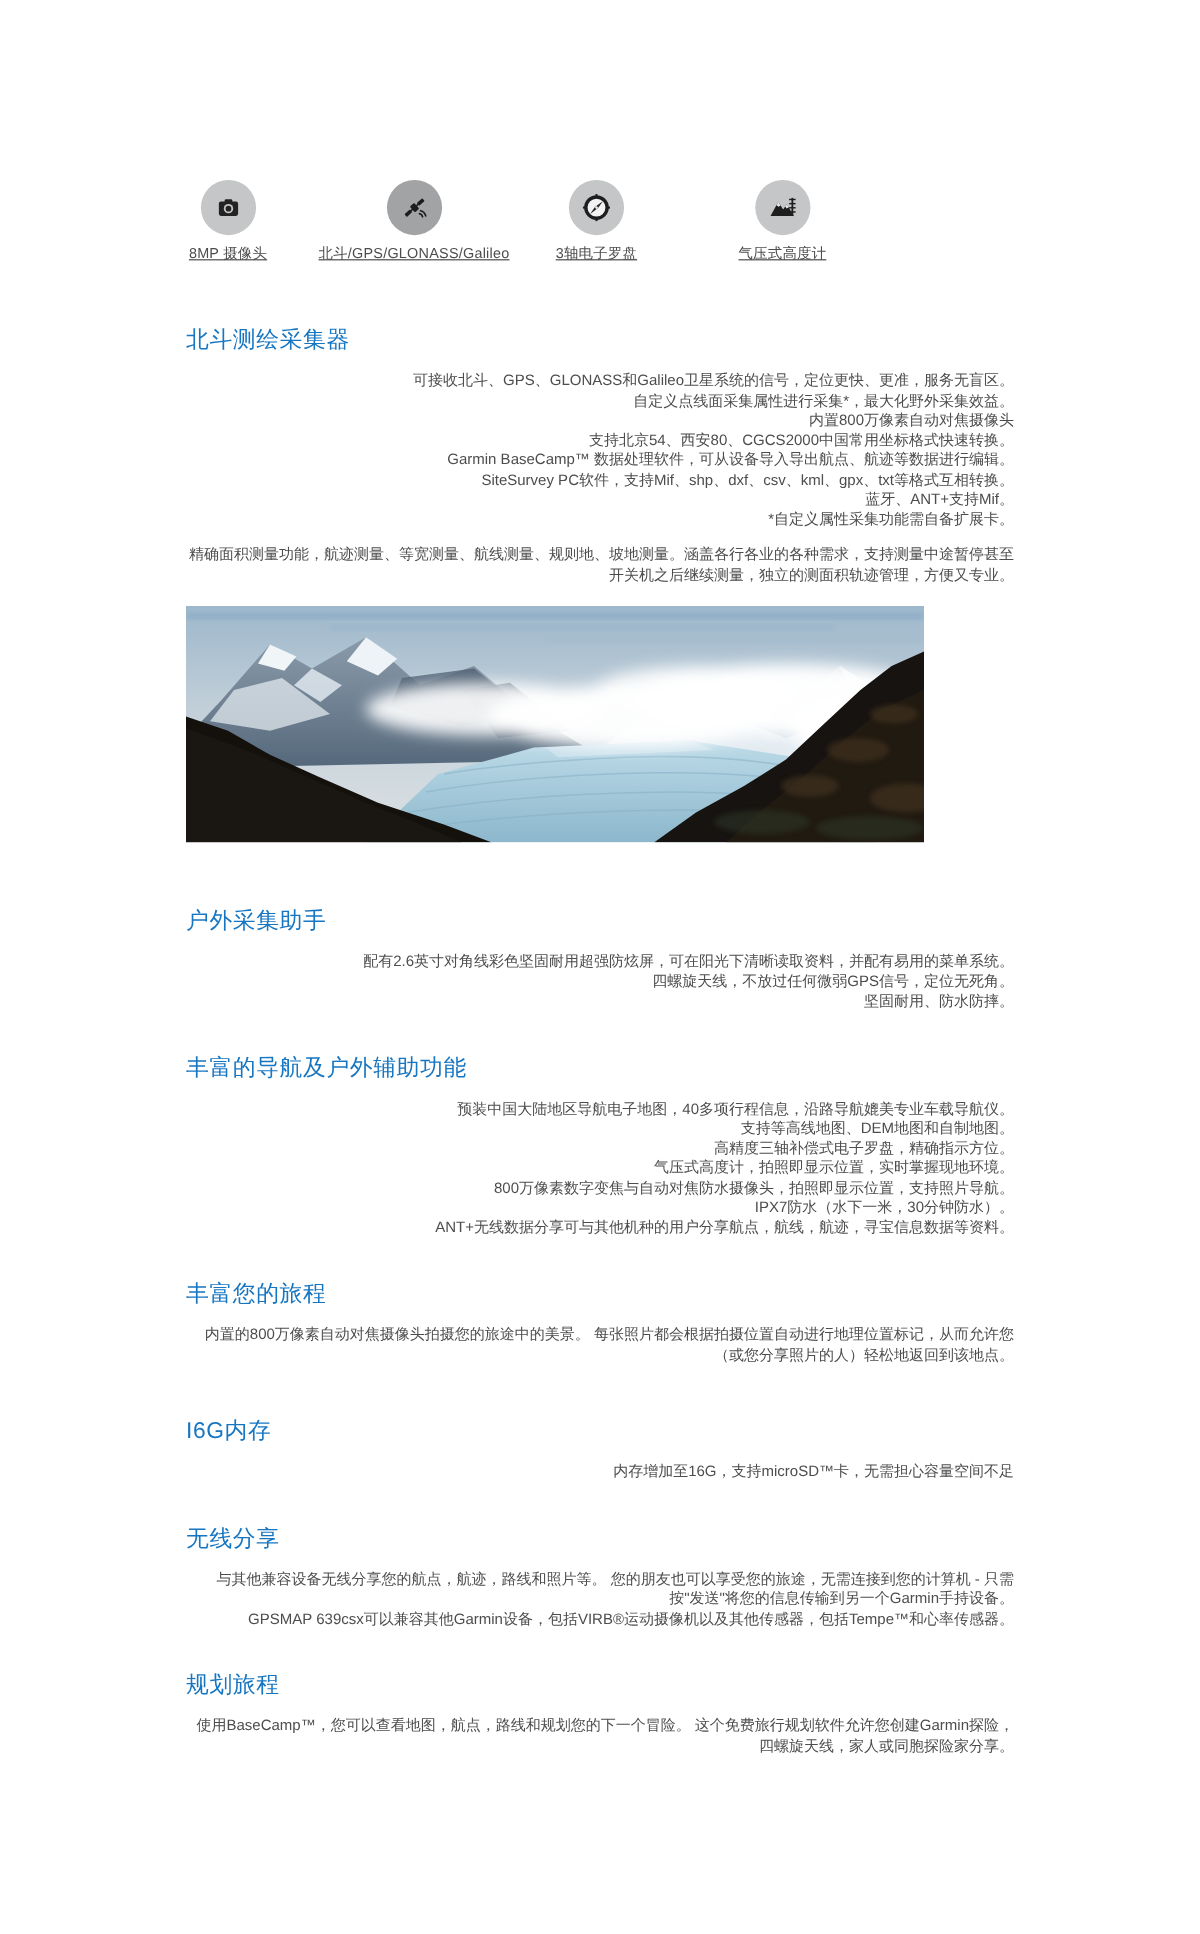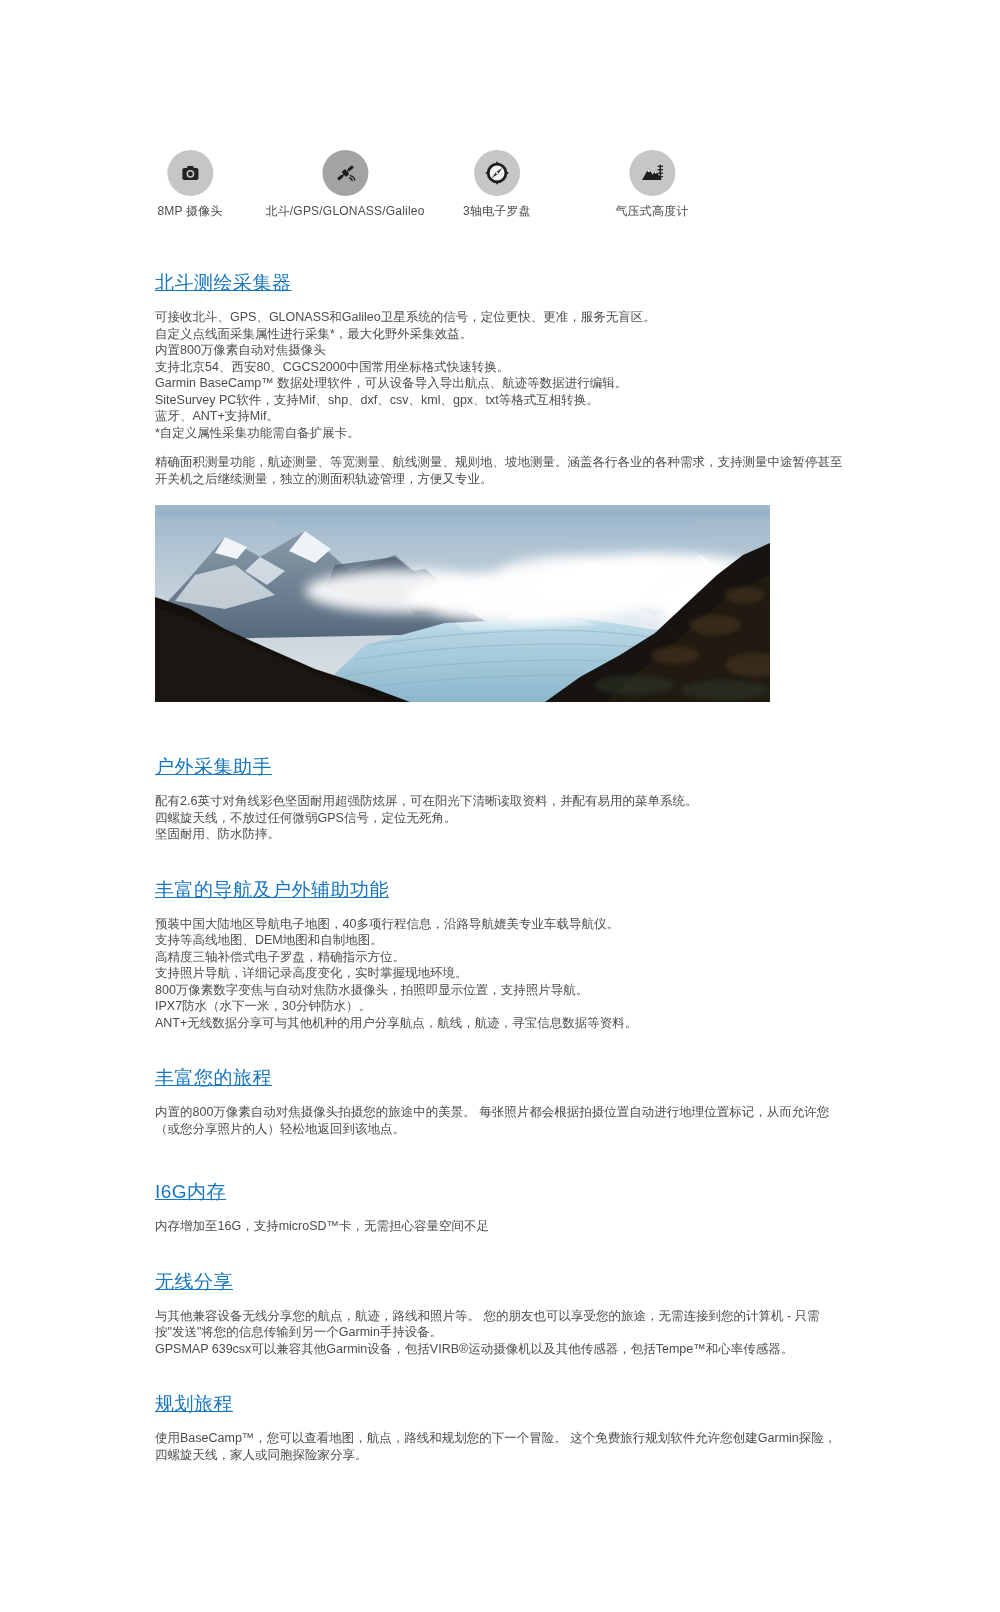--- a/index.html
+++ b/index.html
@@ -12,32 +12,32 @@
   .page { position:relative; width:1000px; min-height:1612px; overflow:hidden; }
 
   
   .icons-row { position:relative; height:64px; margin-top:150px; }
   .feature { position:absolute; top:0; transform:translateX(-50%); text-align:center; white-space:nowrap; }
   .feature .circle {
     width:46px; height:46px; border-radius:50%; background:#c5c6c7;
     display:flex; align-items:center; justify-content:center; margin:0 auto;
   }
   .feature .circle.dark { background:#a2a3a4; }
-  .feature .label { margin-top:7px; font-size:12px; color:#4d4d4d; letter-spacing:.2px; }
+  .feature .label { margin-top:7px; font-size:12px; color:#4d4d4d; letter-spacing:.2px;text-decoration:underline; }
   .feature svg { display:block; }
 
   
   .content { margin-left:155px; width:690px; }
   h2.section-heading {
-    font-size:19px; font-weight:400; color:#1776c1; letter-spacing:.5px;text-decoration:underline;
+    font-size:19px; font-weight:400; color:#1776c1; letter-spacing:.5px;
   }
   .sec { margin-top:42px; }
   .sec-first { margin-top:56px; }
   .para { margin-top:13px; font-size:12.5px; line-height:16.5px; color:#4d4d4d; }
-  .para div { min-height:16.5px; }
+  .para div { min-height:16.5px;text-align:right; }
   .para + .para { }
 
   
   .photo { margin-top:18px; width:615px; height:197px; overflow:hidden; }
   .photo svg { display:block; }
 
   .spacer-bottom { height:160px; }
 </style>
 </head>
 <body>
@@ -212,21 +212,21 @@
         <div>坚固耐用、防水防摔。</div>
       </div>
     </div>
 
     <div class="sec" style="margin-top:34px">
       <h2 class="section-heading">丰富的导航及户外辅助功能</h2>
       <div class="para">
         <div>预装中国大陆地区导航电子地图，40多项行程信息，沿路导航媲美专业车载导航仪。</div>
         <div>支持等高线地图、DEM地图和自制地图。</div>
         <div>高精度三轴补偿式电子罗盘，精确指示方位。</div>
-        <div>支持照片导航，详细记录高度变化，实时掌握现地环境。</div>
+        <div>气压式高度计，拍照即显示位置，实时掌握现地环境。</div>
         <div>800万像素数字变焦与自动对焦防水摄像头，拍照即显示位置，支持照片导航。</div>
         <div>IPX7防水（水下一米，30分钟防水）。</div>
         <div>ANT+无线数据分享可与其他机种的用户分享航点，航线，航迹，寻宝信息数据等资料。</div>
       </div>
     </div>
 
     <div class="sec" style="margin-top:34px">
       <h2 class="section-heading">丰富您的旅程</h2>
       <div class="para">
         <div>内置的800万像素自动对焦摄像头拍摄您的旅途中的美景。 每张照片都会根据拍摄位置自动进行地理位置标记，从而允许您（或您分享照片的人）轻松地返回到该地点。</div>

